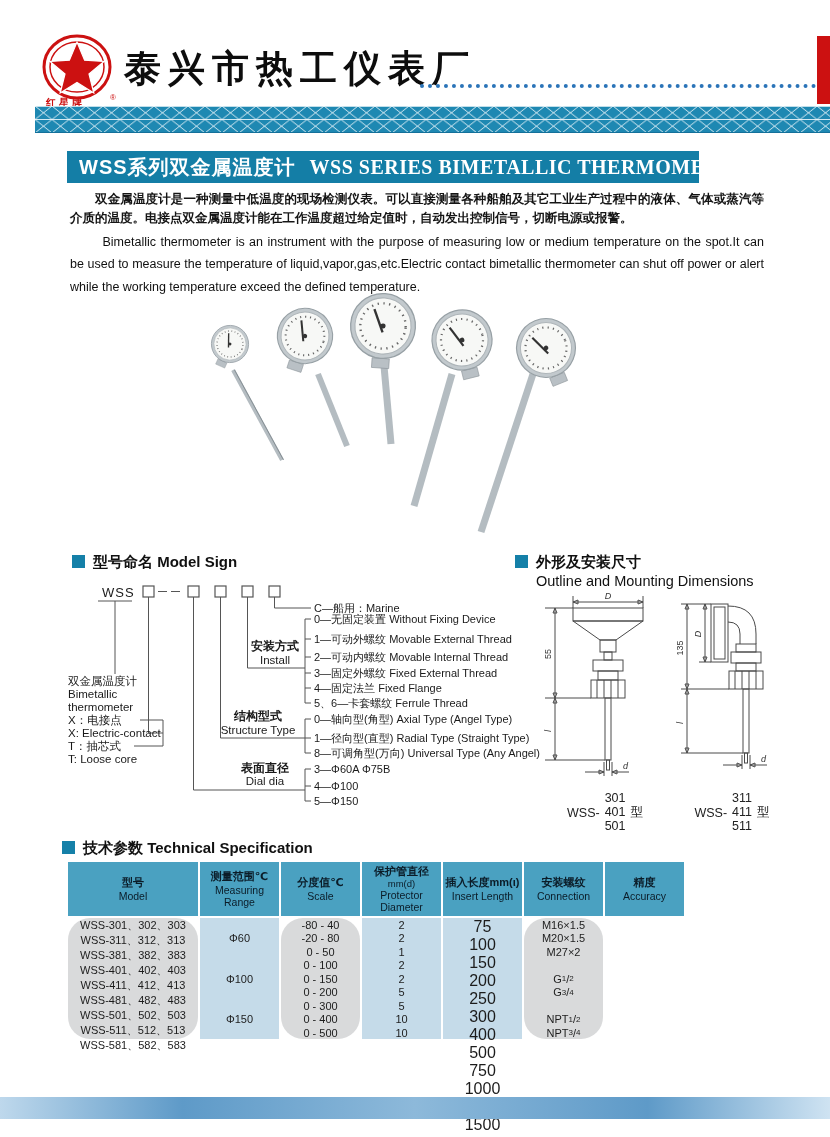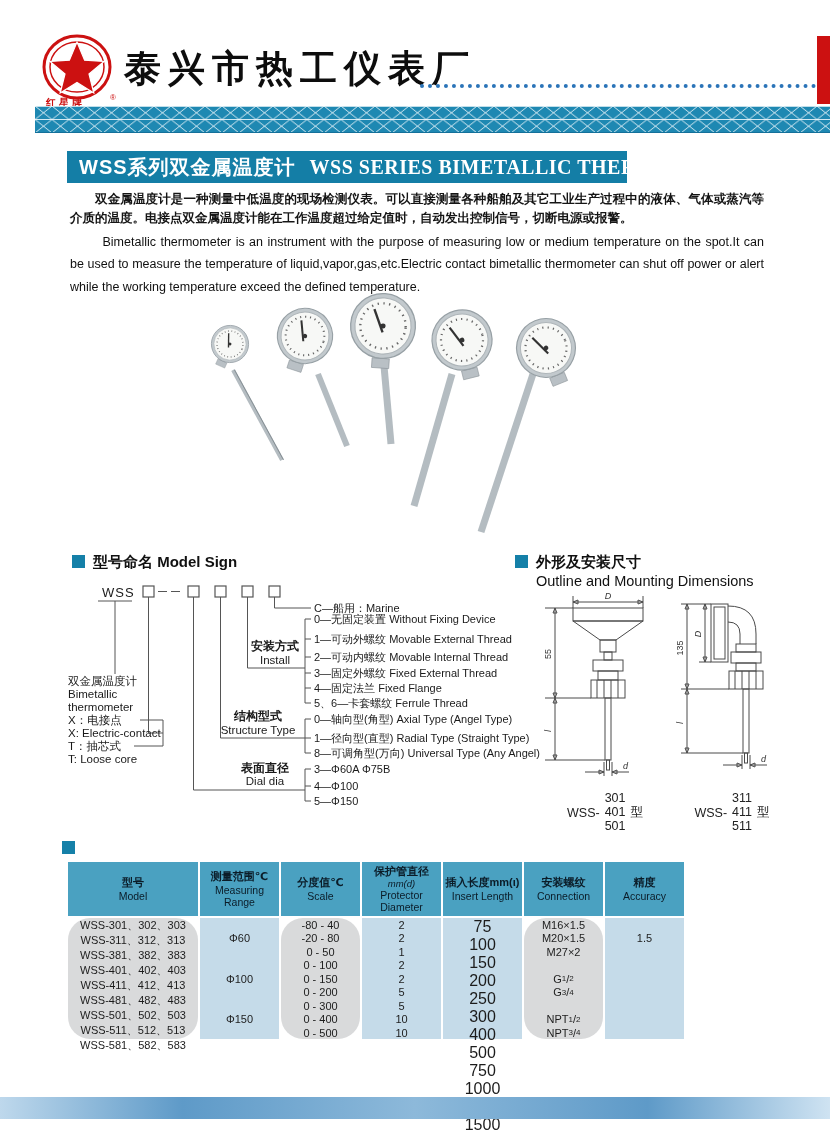--- a/index.html
+++ b/index.html
@@ -10,21 +10,21 @@
 
   
   .logo{position:absolute;left:40px;top:34px;width:78px;height:70px;}
   .brand-name{position:absolute;left:46px;top:96px;font-size:10px;font-weight:700;color:#cc1111;letter-spacing:3px;}
   .company{position:absolute;left:124px;top:44px;font-size:37px;font-weight:700;letter-spacing:7px;color:#0d0d0d;white-space:nowrap;}
   .dotline{position:absolute;left:420px;top:80px;width:396px;height:8px;border-bottom:4px dotted #2b74b8;}
   .red-bar{position:absolute;right:0;top:36px;width:13px;height:68px;background:#cc1111;}
   .band{position:absolute;left:35px;top:106px;width:795px;height:27px;}
 
   
-  .title-bar{position:absolute;left:67px;top:151px;width:560px;height:32px;background:#147ea6;
+  .title-bar{position:absolute;left:67px;top:151px;width:632px;height:32px;background:#147ea6;
              display:flex;align-items:center;padding-left:12px;white-space:nowrap;text-align:right;}
   .title-zh{color:#fff;font-size:20px;font-weight:700;letter-spacing:1px;}
   .title-en{color:#fff;font-size:20px;font-weight:700;margin-left:14px;
             font-family:"Liberation Serif","DejaVu Serif",serif;letter-spacing:.5px;}
 
   
   .intro{position:absolute;left:70px;top:190px;width:694px;}
   .intro .zh{font-size:12.5px;font-weight:700;line-height:1.55;text-align:justify;text-indent:2em;color:#151515;}
   .intro .en{font-size:12.5px;font-weight:500;line-height:1.8;text-align:justify;text-indent:2.6em;color:#101010;margin-top:2px;}
 
@@ -54,21 +54,21 @@
   .omodel{position:absolute;display:flex;align-items:center;justify-content:center;font-size:12.5px;color:#222;}
   .omodel .stack{display:flex;flex-direction:column;align-items:flex-start;margin:0 5px;line-height:1.1;}
   .omodel .suf{font-size:12.5px;}
 
   
   .spec-wrap{position:absolute;left:68px;top:862px;width:697px;}
   .sgrid{display:grid;grid-template-columns:130px 79px 79px 79px 79px 79px 79px 77px;gap:2px;background:#fff;}
   .th{background:#4aa1c1;min-height:54px;display:flex;flex-direction:column;align-items:center;justify-content:center;
       text-align:center;padding:3px 2px;color:#0b1c28;}
   .th .zh{font-size:11px;font-weight:700;line-height:1.25;}
-  .th .sub{font-size:9.5px;line-height:1.1;font-style:italic;}
+  .th .sub{font-size:9.5px;line-height:1.1;}
   .th .en{font-size:10.5px;font-weight:500;line-height:1.15;}
   .sbody{margin-top:2px;display:grid;grid-template-columns:130px 79px 79px 79px 79px 79px 79px 77px;gap:2px;background:#fff;}
   .col{height:121px;display:flex;flex-direction:column;}
   .col.gray{background:#d9dadb;border-radius:22px;}
   .col.blue{background:#c5dbe9;}
   .slot{flex:1;display:flex;align-items:center;justify-content:center;font-size:11px;color:#1c1c1c;white-space:nowrap;}
   .col.ins .slot{font-size:16px;}
   .slot sup{font-size:8px;}
   .slot sub{font-size:8px;}
 
@@ -309,21 +309,21 @@
     <span>WSS-</span>
     <span class="stack">
       <span>311</span>
       <span>411</span>
       <span>511</span>
     </span>
     <span class="suf">型</span>
   </div>
 
   <div class="sect" style="left:62px;top:839px;">
-    <span class="sq"></span>
+    <span class="sq"></span><span>技术参数 Technical Specification</span>
   </div>
 
   <div class="spec-wrap">
     <div class="sgrid" id="spec-head">
         <div class="th">
           <div class="zh">型号</div>
           <div class="en">Model</div>
         </div>
         <div class="th">
           <div class="zh">测量范围℃</div>
@@ -414,29 +414,18 @@
           <div class="slot">M16×1.5</div>
           <div class="slot">M20×1.5</div>
           <div class="slot">M27×2</div>
           <div class="slot"></div>
           <div class="slot">G<sup>1</sup>/<sub>2</sub></div>
           <div class="slot">G<sup>3</sup>/<sub>4</sub></div>
           <div class="slot"></div>
           <div class="slot">NPT<sup>1</sup>/<sub>2</sub></div>
           <div class="slot">NPT<sup>3</sup>/<sub>4</sub></div>
         </div>
-        <div class="col blue">
-          <div class="slot"></div>
-          <div class="slot">1.5</div>
-          <div class="slot"></div>
-          <div class="slot"></div>
-          <div class="slot"></div>
-          <div class="slot"></div>
-          <div class="slot"></div>
-          <div class="slot"></div>
-          <div class="slot"></div>
-        </div>
       </div>
   </div>
 
   <div class="footer-band"></div>
 
 </div>
 
 </body></html>

